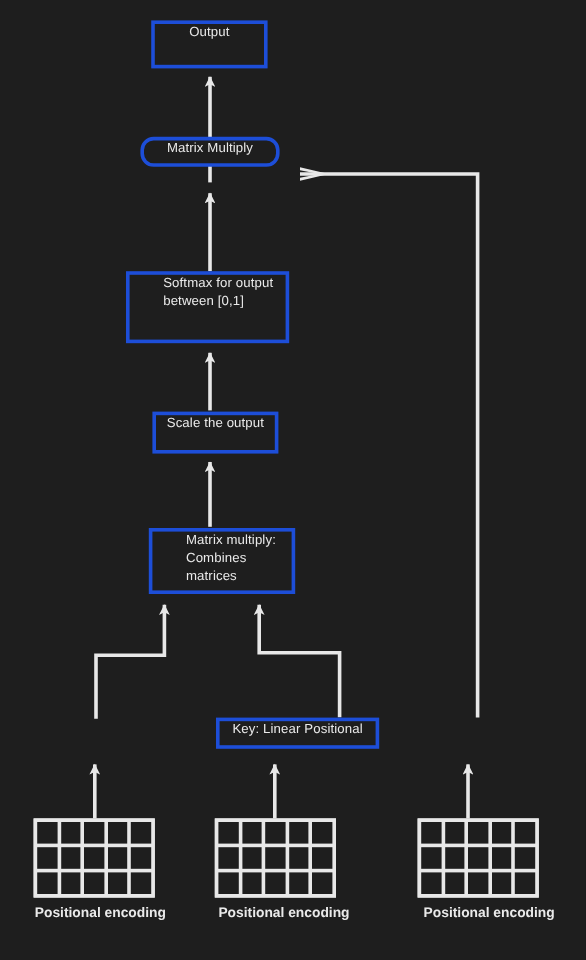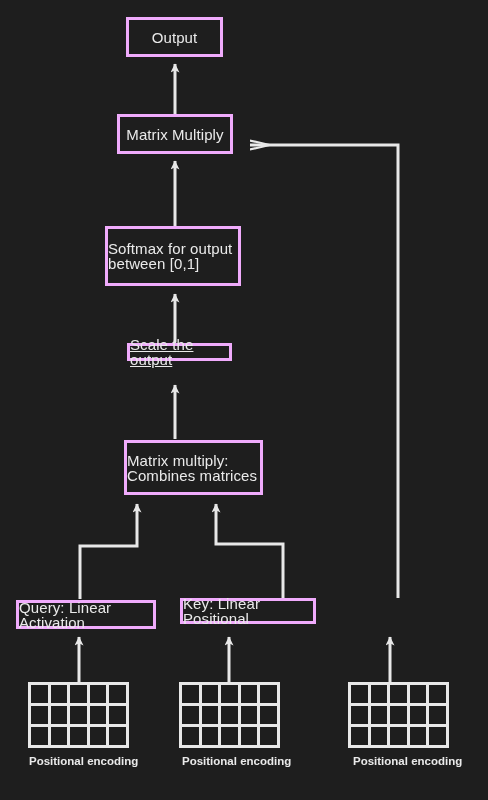--- a/index.html
+++ b/index.html
@@ -17,32 +17,31 @@
   }
   #svg-layer {
     position: absolute;
     left: 0; top: 0;
     width: 488px;
     height: 800px;
   }
   .node {
     position: absolute;
     box-sizing: border-box;
-    border: 3px solid #f0abfc;
+    border: 3px solid #1d4ed8;
     background: #1e1e1e;
     color: #eaeaea;
-    font-size: 15px;
+    font-size: 11px;
     line-height: 15px;
     display: flex;
-    align-items: center;
     z-index: 3;
     letter-spacing: 0.1px;
   }
   .node.center { justify-content: center; }
-  .node.padleft { justify-content: flex-start; padding-left: 0; }
+  .node.padleft { justify-content: flex-start; padding-left: 28px; }
   .node .txt { white-space: pre-line; }
   .grid-label {
     position: absolute;
     color: #eaeaea;
     font-size: 11.5px;
     z-index: 3;
     white-space: nowrap;
     font-weight: bold;
   }
   .matrix-grid {
@@ -110,41 +109,38 @@
     </g>
     <g>
       <line x1="390" y1="682" x2="390" y2="637" stroke="#e8e8e8" stroke-width="3" marker-end="url(#arrowhead)"></line>
     </g>
   </svg>
 
   <div class="node center" style="left:126px; top:17px; width:97px; height:40px;">
     <span class="txt">Output</span>
   </div>
 
-  <div class="node center" style="left:117px; top:114px; width:116px; height:40px;">
+  <div class="node center" style="left:117px; top:114px; width:116px; height:25px;border-radius:11px;">
     <span class="txt">Matrix Multiply</span>
   </div>
 
   <div class="node padleft" style="left:105px; top:226px; width:136px; height:60px;">
     <span class="txt">Softmax for output
 between [0,1]</span>
   </div>
 
-  <div class="node center" style="left:127px; top:343px; width:105px; height:18px;text-decoration:underline;">
+  <div class="node center" style="left:127px; top:343px; width:105px; height:35px;">
     <span class="txt">Scale the output</span>
   </div>
 
-  <div class="node padleft" style="left:124px; top:440px; width:139px; height:55px;">
+  <div class="node padleft" style="left:124px; top:440px; width:122px; height:55px;">
     <span class="txt">Matrix multiply:
 Combines matrices</span>
   </div>
 
-  <div class="node center" style="left:16px; top:600px; width:140px; height:29px;">
-    <span class="txt">Query: Linear Activation</span>
-  </div>
 
   <div class="node center" style="left:180px; top:598px; width:136px; height:26px;">
     <span class="txt">Key: Linear Positional</span>
   </div>
 
 
   <div class="matrix-grid" style="left:28px; top:682px; width:101px; height:66px;
               grid-template-columns: repeat(5, 1fr); grid-template-rows: repeat(3, 1fr);">
       <div class="matrix-cell"></div>
       <div class="matrix-cell"></div>

